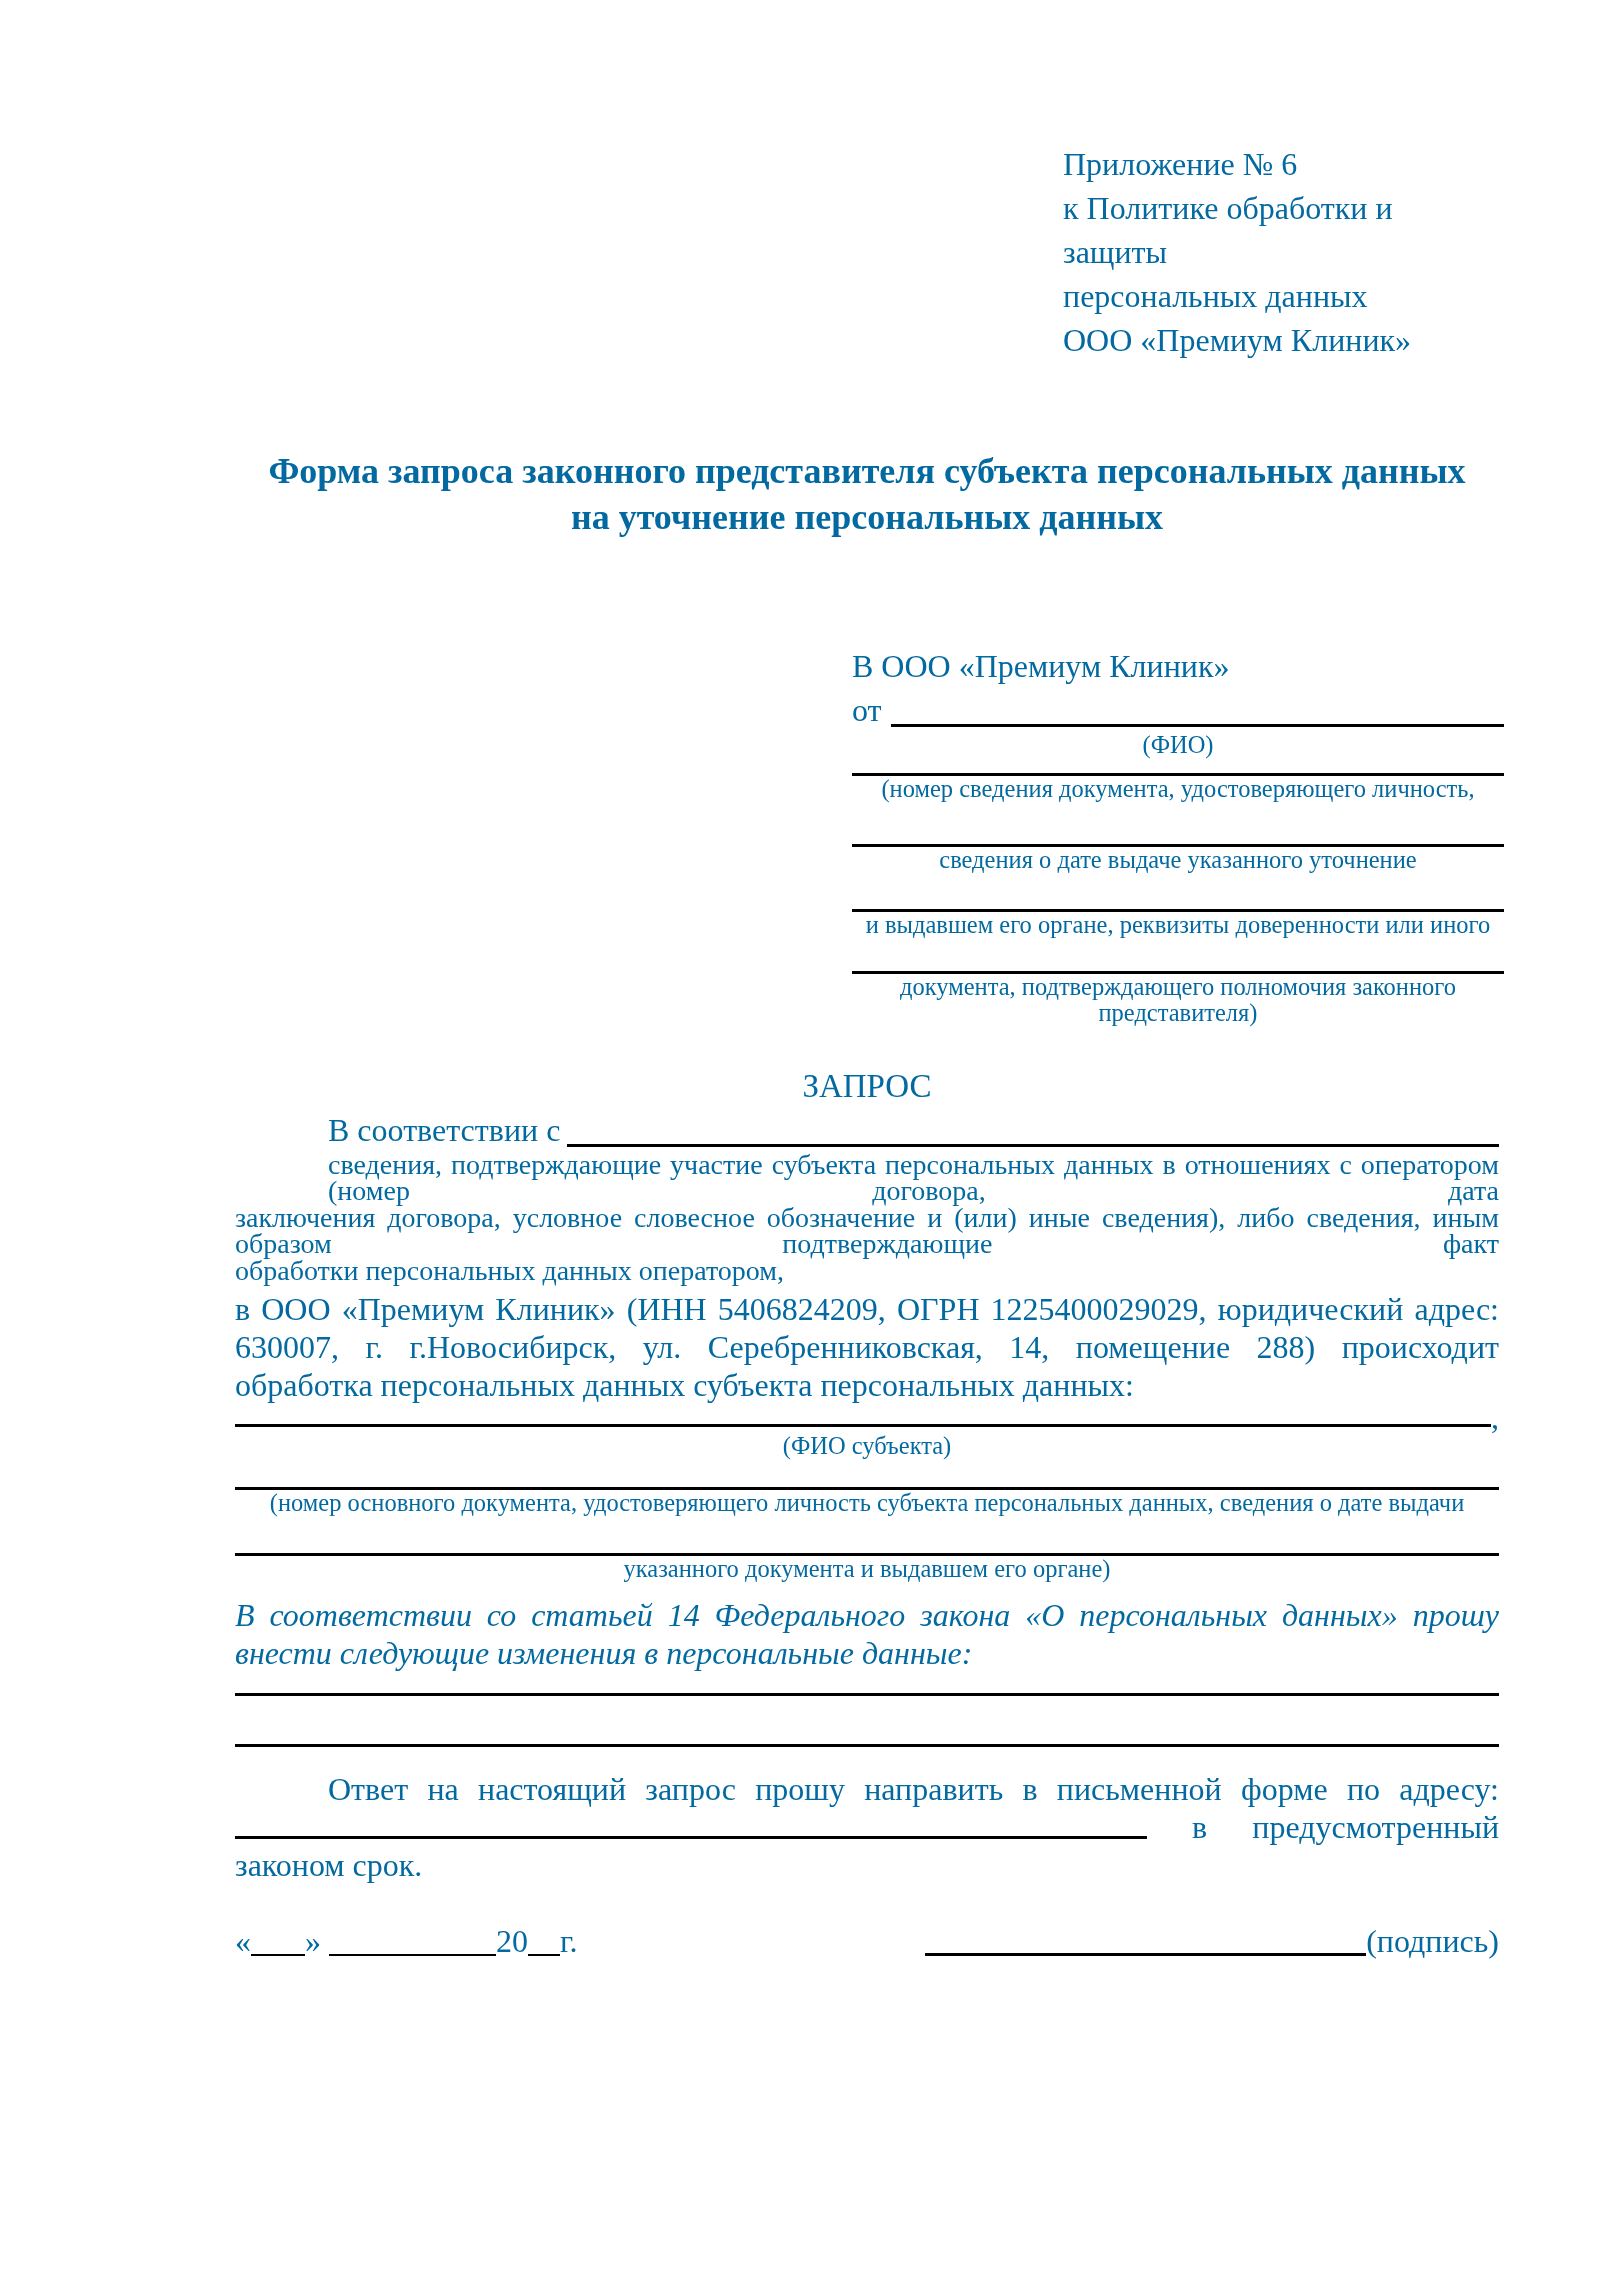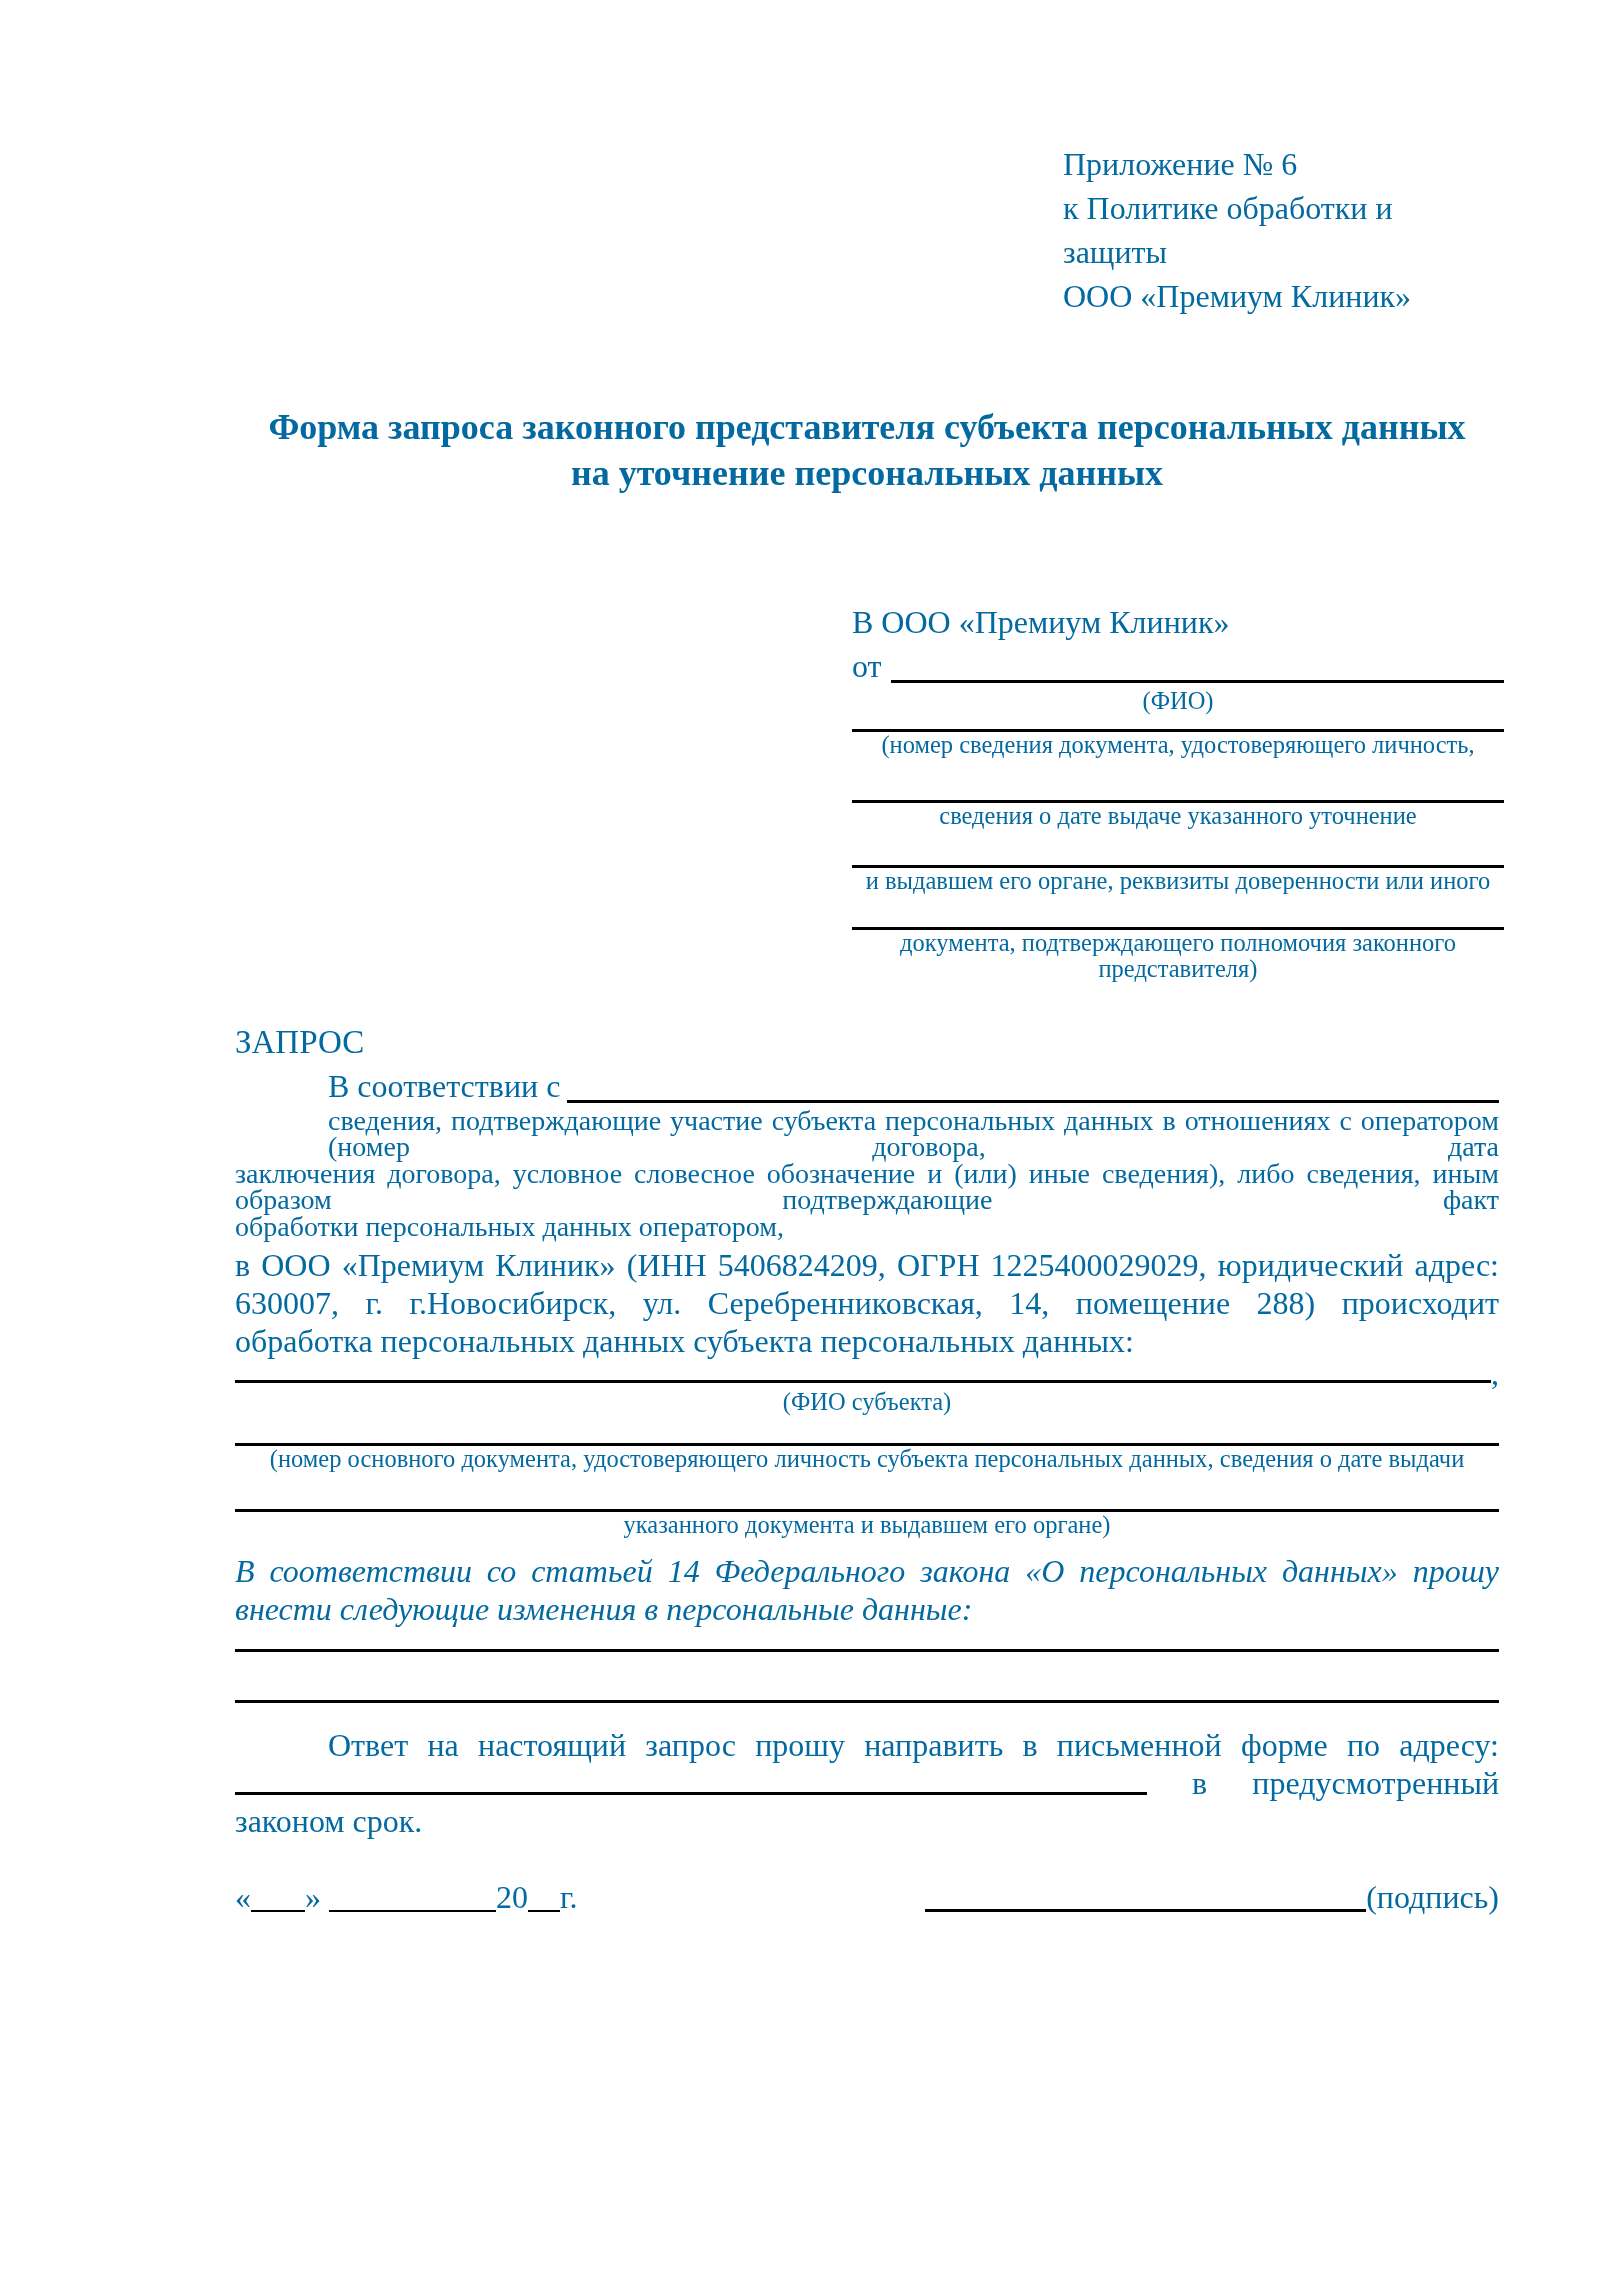--- a/index.html
+++ b/index.html
@@ -20,21 +20,21 @@
 
   
   .addr { margin-top: 104px; margin-left: 617px; width: 652px; font-size: 32px; line-height: 44px; }
   .flexrow { display: flex; }
   .fill { flex: 1 1 auto; border-bottom: 3.9px solid #000; margin-bottom: 4.9px; }
   .from-row .label { margin-right: 9.8px; }
   .cap { font-size: 24.5px; line-height: 26.5px; text-align: center; }
   .rule { border-bottom: 3.9px solid #000; }
 
   
-  .zapros { margin-top: 37px; font-size: 33px; line-height: 44px; }
+  .zapros { margin-top: 37px; font-size: 33px; line-height: 44px; text-align: center; }
   .accord-row { display: flex; padding-left: 93px; font-size: 32px; line-height: 44px; }
   .accord-row .label { margin-right: 7px; white-space: nowrap; font-family: Liberation Serif, serif; }
   .fine { font-size: 28px; line-height: 26.5px; }
   .jl { text-align: justify; text-align-last: justify; }
   .ind { padding-left: 93px; }
   .par { font-size: 32px; line-height: 38px; }
   .op-par { margin-top: 5.9px; }
 
   .subject-row { display: flex; align-items: flex-end; height: 29px; font-size: 32px; line-height: 32px; }
   .subject-row .fill { margin-bottom: 5.9px; }
@@ -52,20 +52,21 @@
 </style>
 </head>
 <body>
 
 <div class="page">
   <div class="content">
 
     <div class="annex">
       <div>Приложение № 6</div>
       <div>к Политике обработки и защиты</div>
+      <div>персональных данных</div>
       <div>ООО «Премиум Клиник»</div>
     </div>
 
     <div class="doc-title">
       <div>Форма запроса законного представителя субъекта персональных данных</div>
       <div>на уточнение персональных данных</div>
     </div>
 
     <div class="addr">
       <div>В ООО «Премиум Клиник»</div>

